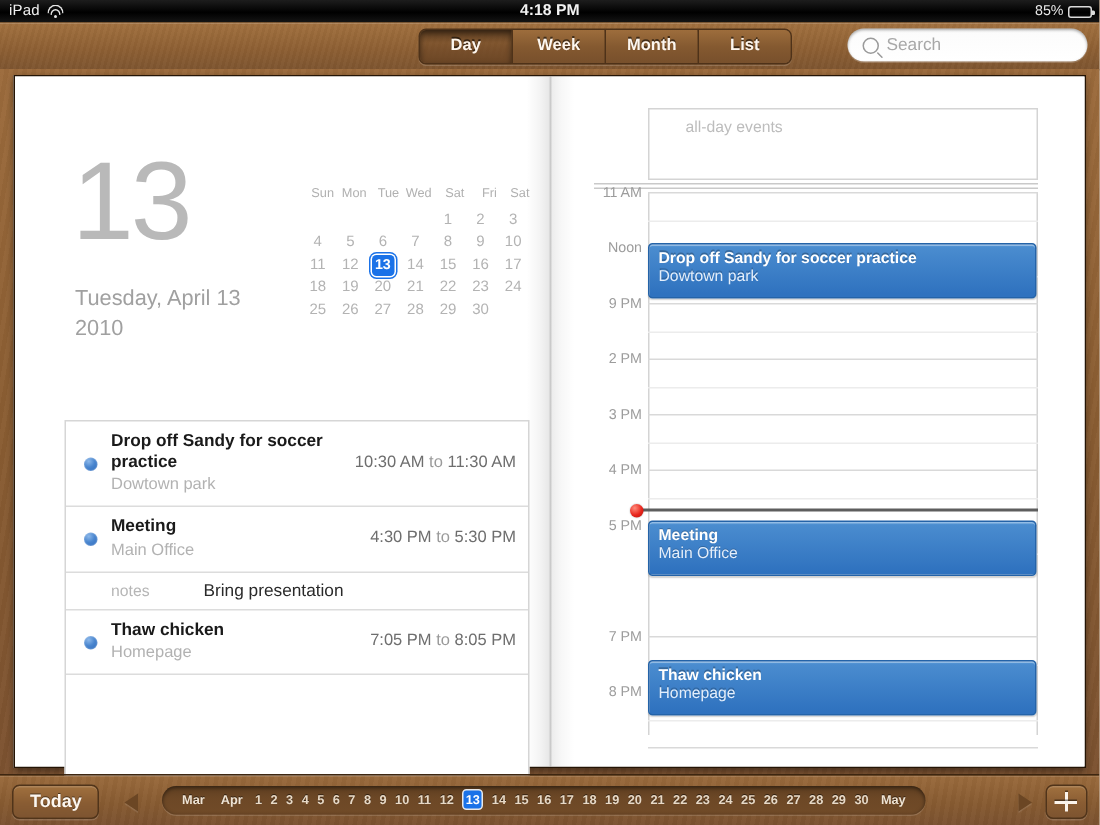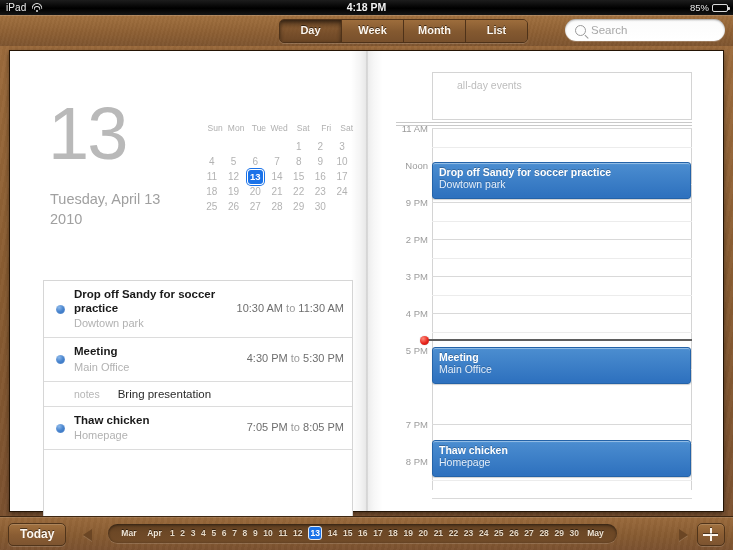--- a/index.html
+++ b/index.html
@@ -213,21 +213,21 @@
   .ev-time {
     position: absolute; right: 8px; top: 50%; margin-top: -7px;
     font-size: 11px; color: #9a9a9a; white-space: nowrap;
   }
   .ev-time b { font-weight: normal; color: #6e6e6e; }
   .ev-notes {
     position: relative;
     border-bottom: 1px solid #dcdcdc;
     padding: 6px 8px 6px 30px;
     box-sizing: border-box;
-    display: flex; align-items: baseline; gap: 18px; text-align: center;
+    display: flex; align-items: baseline; gap: 36px; text-align: center;
   }
   .ev-notes .k { font-size: 10.5px; color: #b6b6b6; }
   .ev-notes .v { font-size: 11.5px; color: #2a2a2a; }
 
   
   #day-view {
     position: absolute; left: 29px; top: 21px;
     width: 296px; height: 420px;
   }
   #allday {

